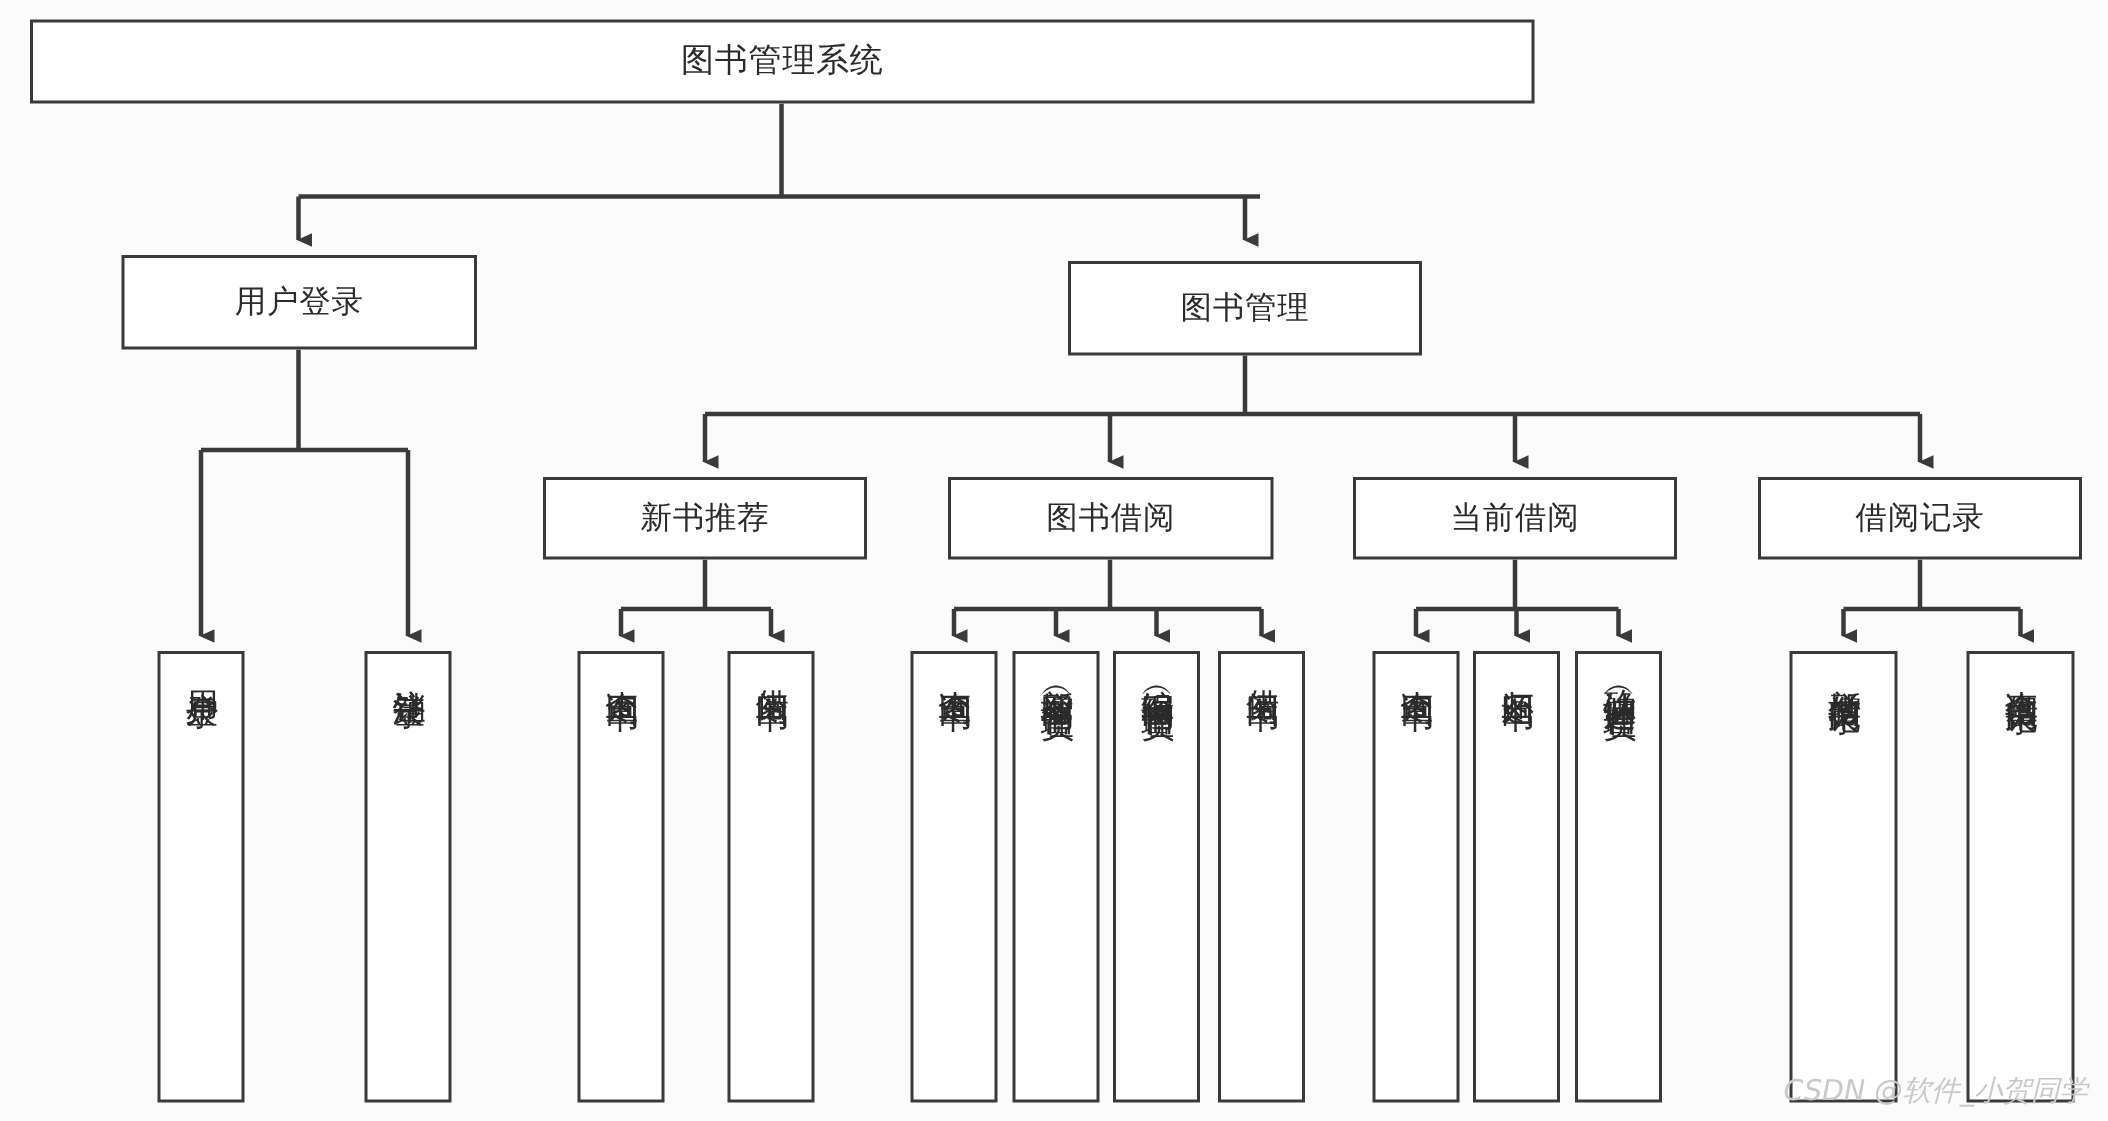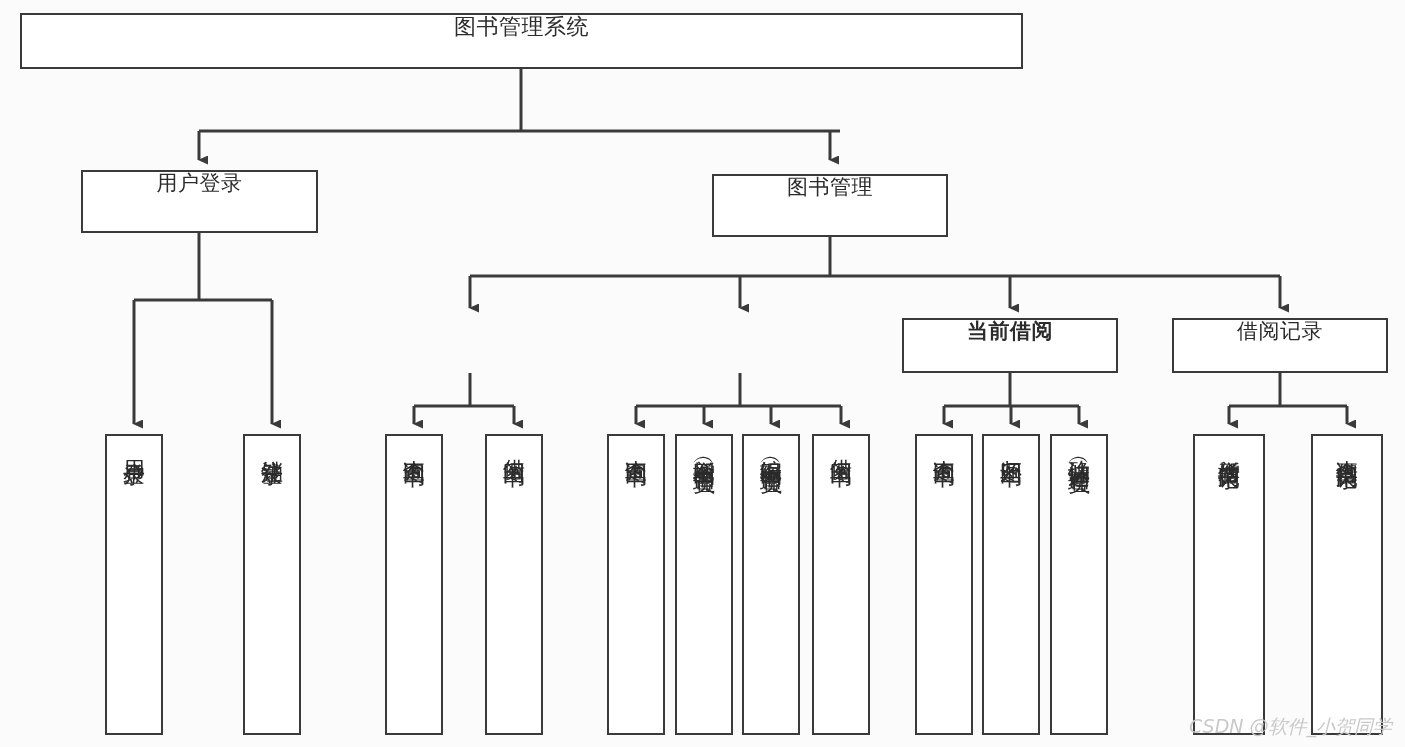--- a/index.html
+++ b/index.html
@@ -25,21 +25,21 @@
     width: 1405px;
     height: 747px;
     pointer-events: none;
   }
   .node {
     position: absolute;
     box-sizing: border-box;
     background: #ffffff;
     border: 2px solid #3a3a3a;
     display: flex;
-    align-items: flex-start;
+    align-items: center;
     justify-content: center;
     z-index: 2;
   }
   .node-label {
     color: #2b2b2b;
     line-height: 1.05;
     white-space: nowrap;
     text-align: center;
   }
   
@@ -135,21 +135,27 @@
     <span class="node-label">图书管理系统</span>
   </div>
 
   <div class="node horizontal" style="left:81px; top:170px; width:237px; height:63px;">
     <span class="node-label">用户登录</span>
   </div>
   <div class="node horizontal" style="left:712px; top:174px; width:236px; height:63px;">
     <span class="node-label">图书管理</span>
   </div>
 
-  <div class="node horizontal" style="left:902px; top:318px; width:216px; height:55px;font-weight:bold;">
+  <div class="node horizontal" style="left:362px; top:318px; width:216px; height:55px;">
+    <span class="node-label">新书推荐</span>
+  </div>
+  <div class="node horizontal" style="left:632px; top:318px; width:217px; height:55px;">
+    <span class="node-label">图书借阅</span>
+  </div>
+  <div class="node horizontal" style="left:902px; top:318px; width:216px; height:55px;">
     <span class="node-label">当前借阅</span>
   </div>
   <div class="node horizontal" style="left:1172px; top:318px; width:216px; height:55px;">
     <span class="node-label">借阅记录</span>
   </div>
 
   <div class="node leaf" style="left:105px; top:434px; width:58px; height:301px;">
     <span class="node-label">用户登录</span>
   </div>
   <div class="node leaf" style="left:243px; top:434px; width:58px; height:301px;">

